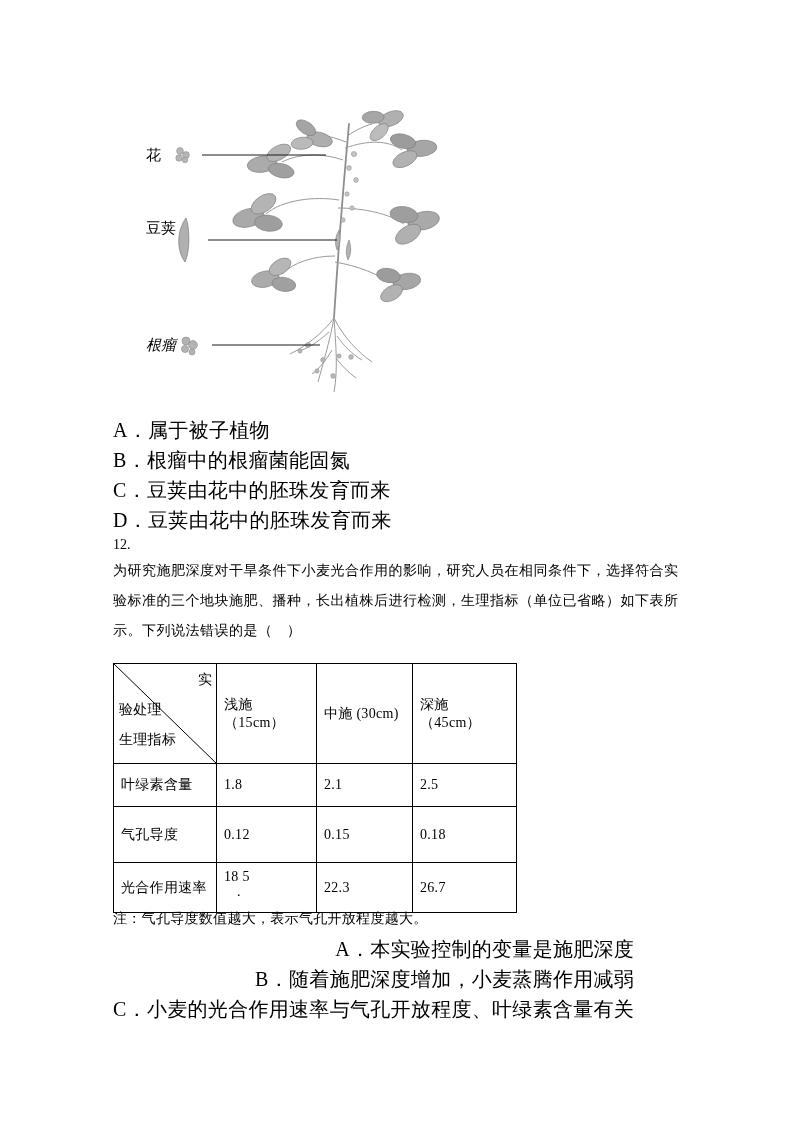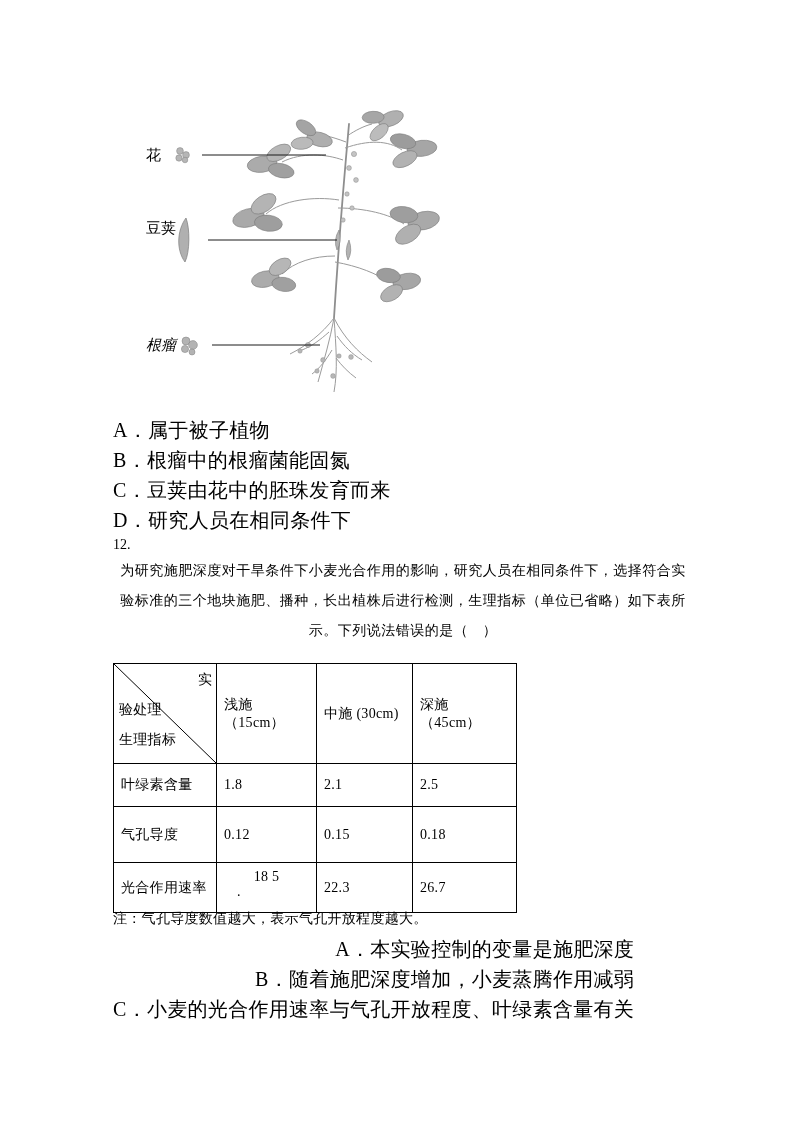--- a/index.html
+++ b/index.html
@@ -19,35 +19,35 @@
 
   
   .opt-list { position:absolute; left:113px; display:flex; flex-direction:column; }
   .opts-11 { top:415px; }
   .opts-12 { top:934px;text-align:right; }
   .opt { font-size:20px; line-height:30px; letter-spacing:0.3px; white-space:nowrap; }
 
   
   .q-num { position:absolute; left:113px; top:534px; font-size:14px; line-height:22px;text-align:right; }
   .stem  { position:absolute; left:113px; top:556px; width:580px; }
-  .stem-line { font-size:14px; line-height:30px; letter-spacing:0.5px; white-space:nowrap;text-align:center; }
+  .stem-line { font-size:14px; line-height:30px; letter-spacing:0.5px; white-space:nowrap; }
 
   
   .data-table { position:absolute; left:113px; top:663px; border-collapse:collapse; table-layout:fixed; }
   .data-table td {
     border:1px solid #000; font-size:14px; vertical-align:middle;
     padding:0 7px; letter-spacing:0.3px;
   }
   .corner-cell { position:relative; padding:0 !important; }
   .corner-cell .diag { position:absolute; left:0; top:0; width:100%; height:100%; display:block; }
   .corner-txt { position:absolute; font-size:14px; line-height:16px; white-space:nowrap; letter-spacing:0.3px; }
 
   .cell-top { vertical-align:top !important; padding-top:4px !important; }
   .two-line { display:block; }
-  .two-line .l1 { display:block; line-height:19px;text-align:center; }
+  .two-line .l1 { display:block; line-height:19px; }
   .two-line .l2 { display:block; line-height:11px; margin-left:13px; }
 
   
   .note { position:absolute; left:113px; top:908px; font-size:14px; line-height:22px; letter-spacing:0.3px; white-space:nowrap; }
 </style>
 </head>
 <body>
 
 <div class="page">
 
@@ -169,21 +169,21 @@
     </svg>
     <span class="fig-label lbl-flower">花</span>
     <span class="fig-label lbl-pod">豆荚</span>
     <span class="fig-label lbl-nodule">根瘤</span>
   </div>
 
   <div class="opt-list opts-11">
     <div class="opt">A．属于被子植物</div>
     <div class="opt">B．根瘤中的根瘤菌能固氮</div>
     <div class="opt">C．豆荚由花中的胚珠发育而来</div>
-    <div class="opt">D．研究人员在相同条件下</div>
+    <div class="opt">D．豆荚由花中的胚珠发育而来</div>
   </div>
 
   <div class="q-num">12.</div>
 
   <div class="stem">
     <div class="stem-line">为研究施肥深度对干旱条件下小麦光合作用的影响，研究人员在相同条件下，选择符合实</div>
     <div class="stem-line">验标准的三个地块施肥、播种，长出植株后进行检测，生理指标（单位已省略）如下表所</div>
     <div class="stem-line">示。下列说法错误的是（　）</div>
   </div>
 

